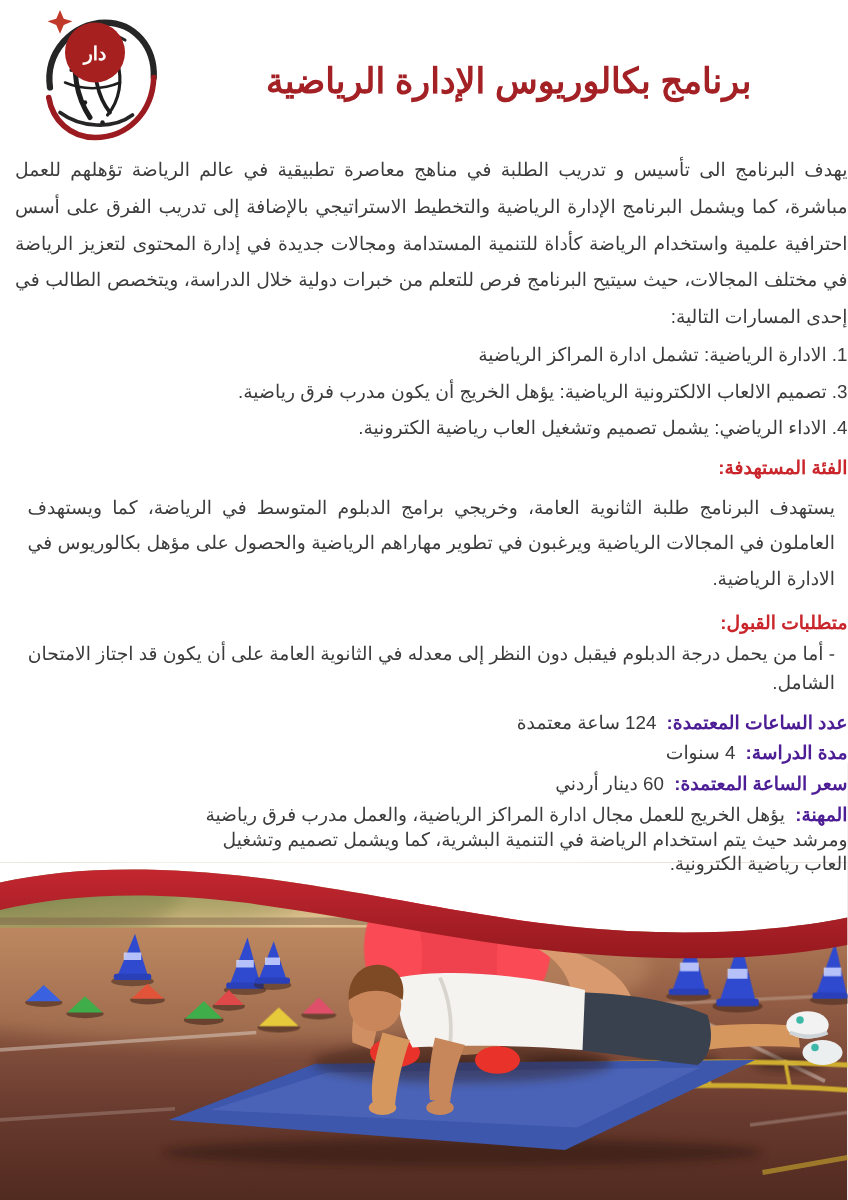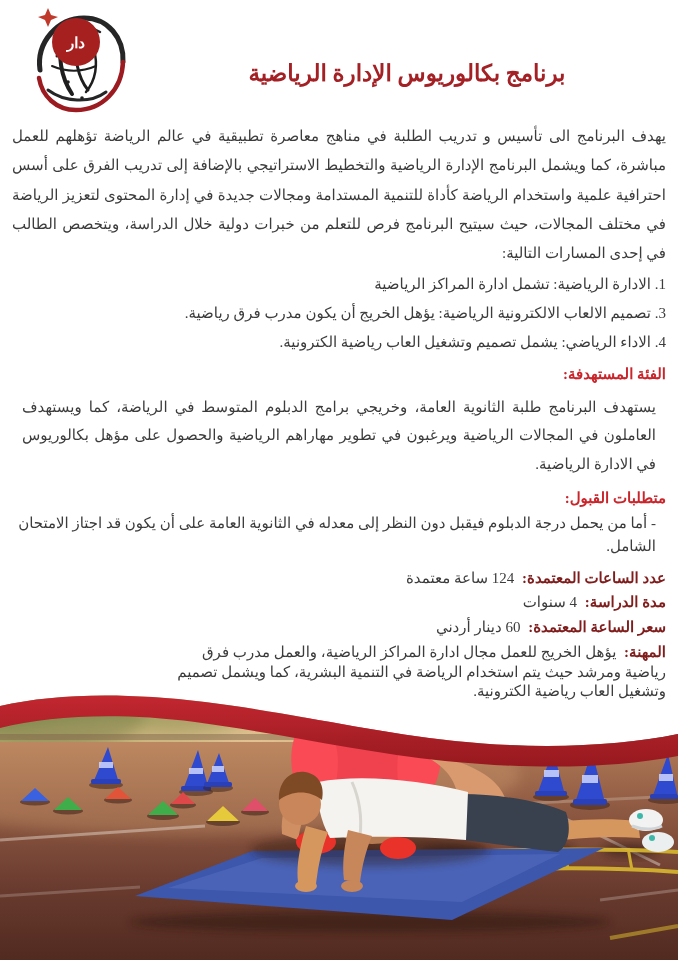--- a/index.html
+++ b/index.html
@@ -1,39 +1,39 @@
 <!DOCTYPE html>
 <html lang="ar"><head>
 <meta charset="utf-8">
 <style>
   html,body{margin:0;padding:0;background:#e9e9e9;}
   .page{
     width:678px;height:960px;position:relative;overflow:hidden;background:#ffffff;
-    font-family:Liberation Serif, serif;margin:0 auto;
+    font-family:Liberation Sans, sans-serif;margin:0 auto;
   }
   
   .hdr{position:relative;height:118px;}
   .logo{position:absolute;top:6px;left:24px;width:110px;height:112px;}
   .title{
-    position:absolute;top:44px;right:14px;left:150px;margin:16px;
-    text-align:center;font-size:23px;font-weight:bold;color:#a32025;direction:rtl;
+    position:absolute;top:44px;right:14px;left:150px;margin:4px;
+    text-align:center;font-size:28px;font-weight:bold;color:#a32025;direction:rtl;
   }
   
   .content{
     direction:rtl;text-align:right;position:relative;z-index:2;
-    padding:4px 12px 0 12px;color:#3c3c3c;font-size:15px;
+    padding:4px 0 0 12px;color:#3c3c3c;font-size:15px;
   }
   .intro{margin:0 0 6px 0;line-height:1.95;text-align:justify;text-align-last:right;}
   .track{margin:0 0 7px 0;line-height:1.45;}
   .sec-h{color:#c9252b;font-size:15px;font-weight:bold;margin:11px 0 5px 0;}
   .para{margin:10px;line-height:1.9;text-align:justify;text-align-last:right;}
   .bullet{margin:0 10px 3px 0;line-height:1.55;}
   .facts{margin-top:10px;}
   .info{margin:0 0 5px 0;line-height:1.32;}
-  .info .lbl{color:#7f1d1d;font-weight:bold;margin-left:4px;}
+  .info .lbl{color:#4c1d95;font-weight:bold;margin-left:4px;}
   .career{padding-left:148px;}
   
   .photo{position:absolute;left:0;right:0;bottom:0;height:270px;z-index:1;}
   .photo svg{position:absolute;left:0;top:0;display:block;}
   .wave{z-index:3;}
 </style>
 </head>
 <body>
 
 <div class="page">

